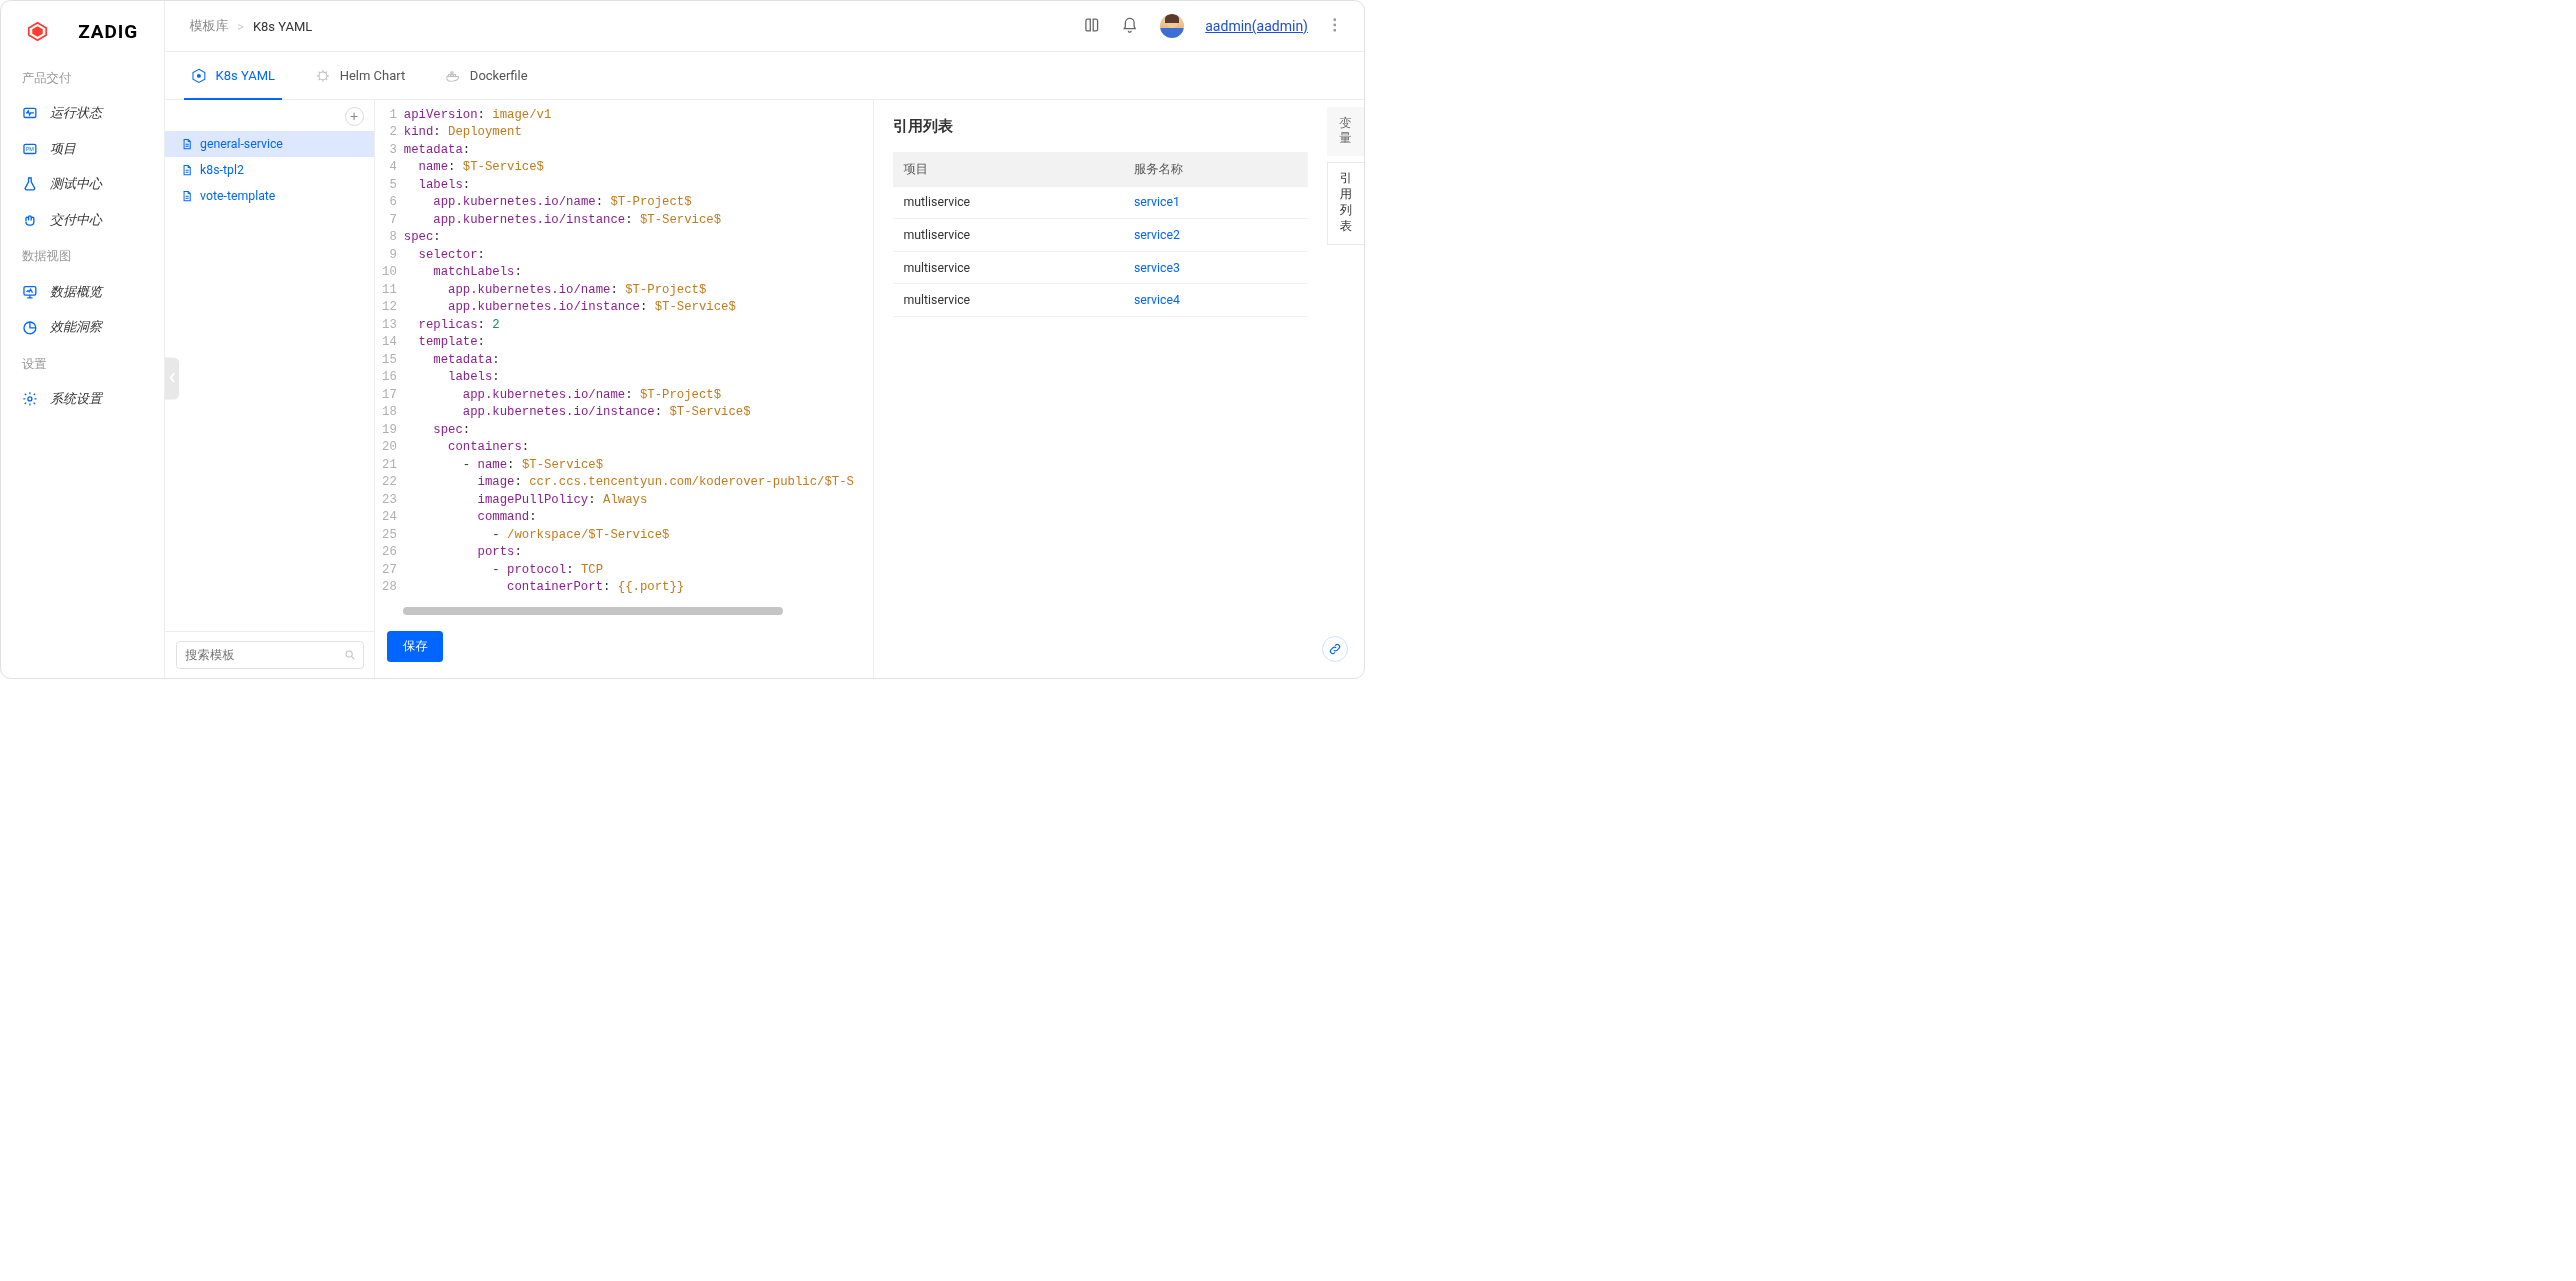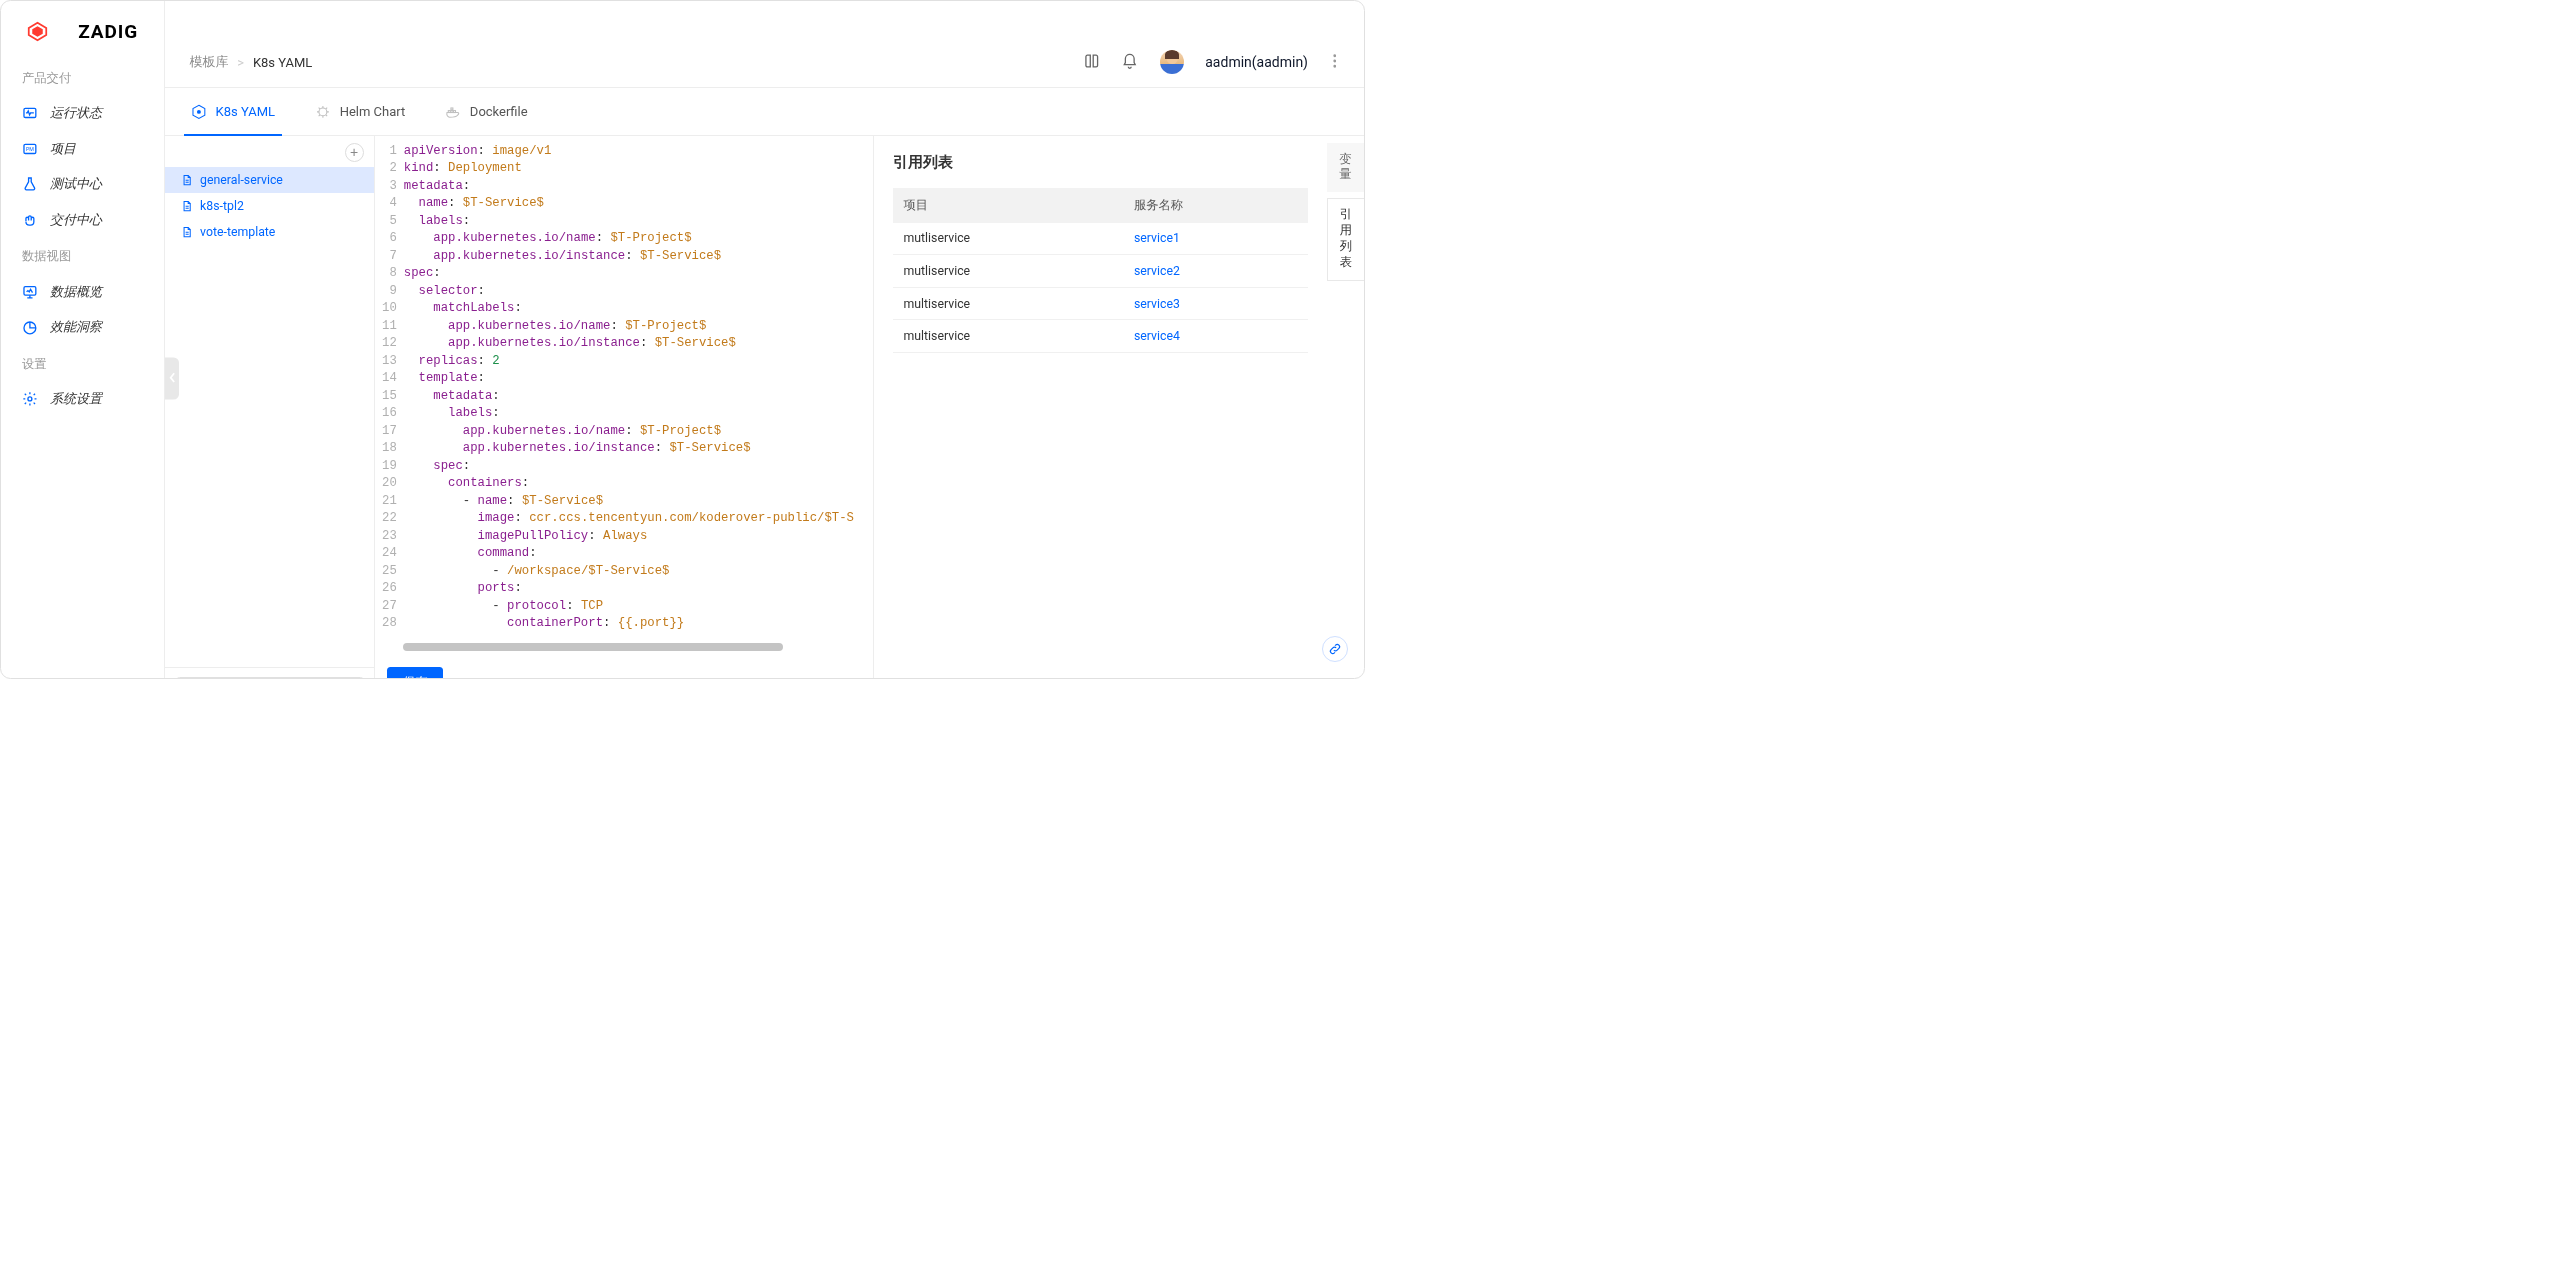--- a/index.html
+++ b/index.html
@@ -85,21 +85,20 @@
       cursor: pointer;
       color: #fff;
       z-index: 5;
     }
     
     .main {
       flex: 1;
       display: flex;
       flex-direction: column;
       height: 100%;
-      margin-top: 36px;
     }
     
     .topbar {
       display: flex;
       align-items: center;
       height: 51px;
       padding: 0 24.5px;
       border-bottom: 0.9px solid #ededed;
     }
     .breadcrumb {
@@ -152,21 +151,22 @@
       top: 0px;
       left: 50%;
       transform: translateX(-50%);
       width: 14px;
       height: 8.8px;
       border-radius: 50% 50% 0 0;
       background: #5a3b2e;
     }
     .username {
       font-size: 14px;
-      color: #0f172a;
+      color: #1d4ed8;
+      text-decoration: underline;
     }
     .more-icon {
       color: #999;
       cursor: pointer;
       padding: 3.5px;
     }
     
     .tabs {
       display: flex;
       align-items: center;

